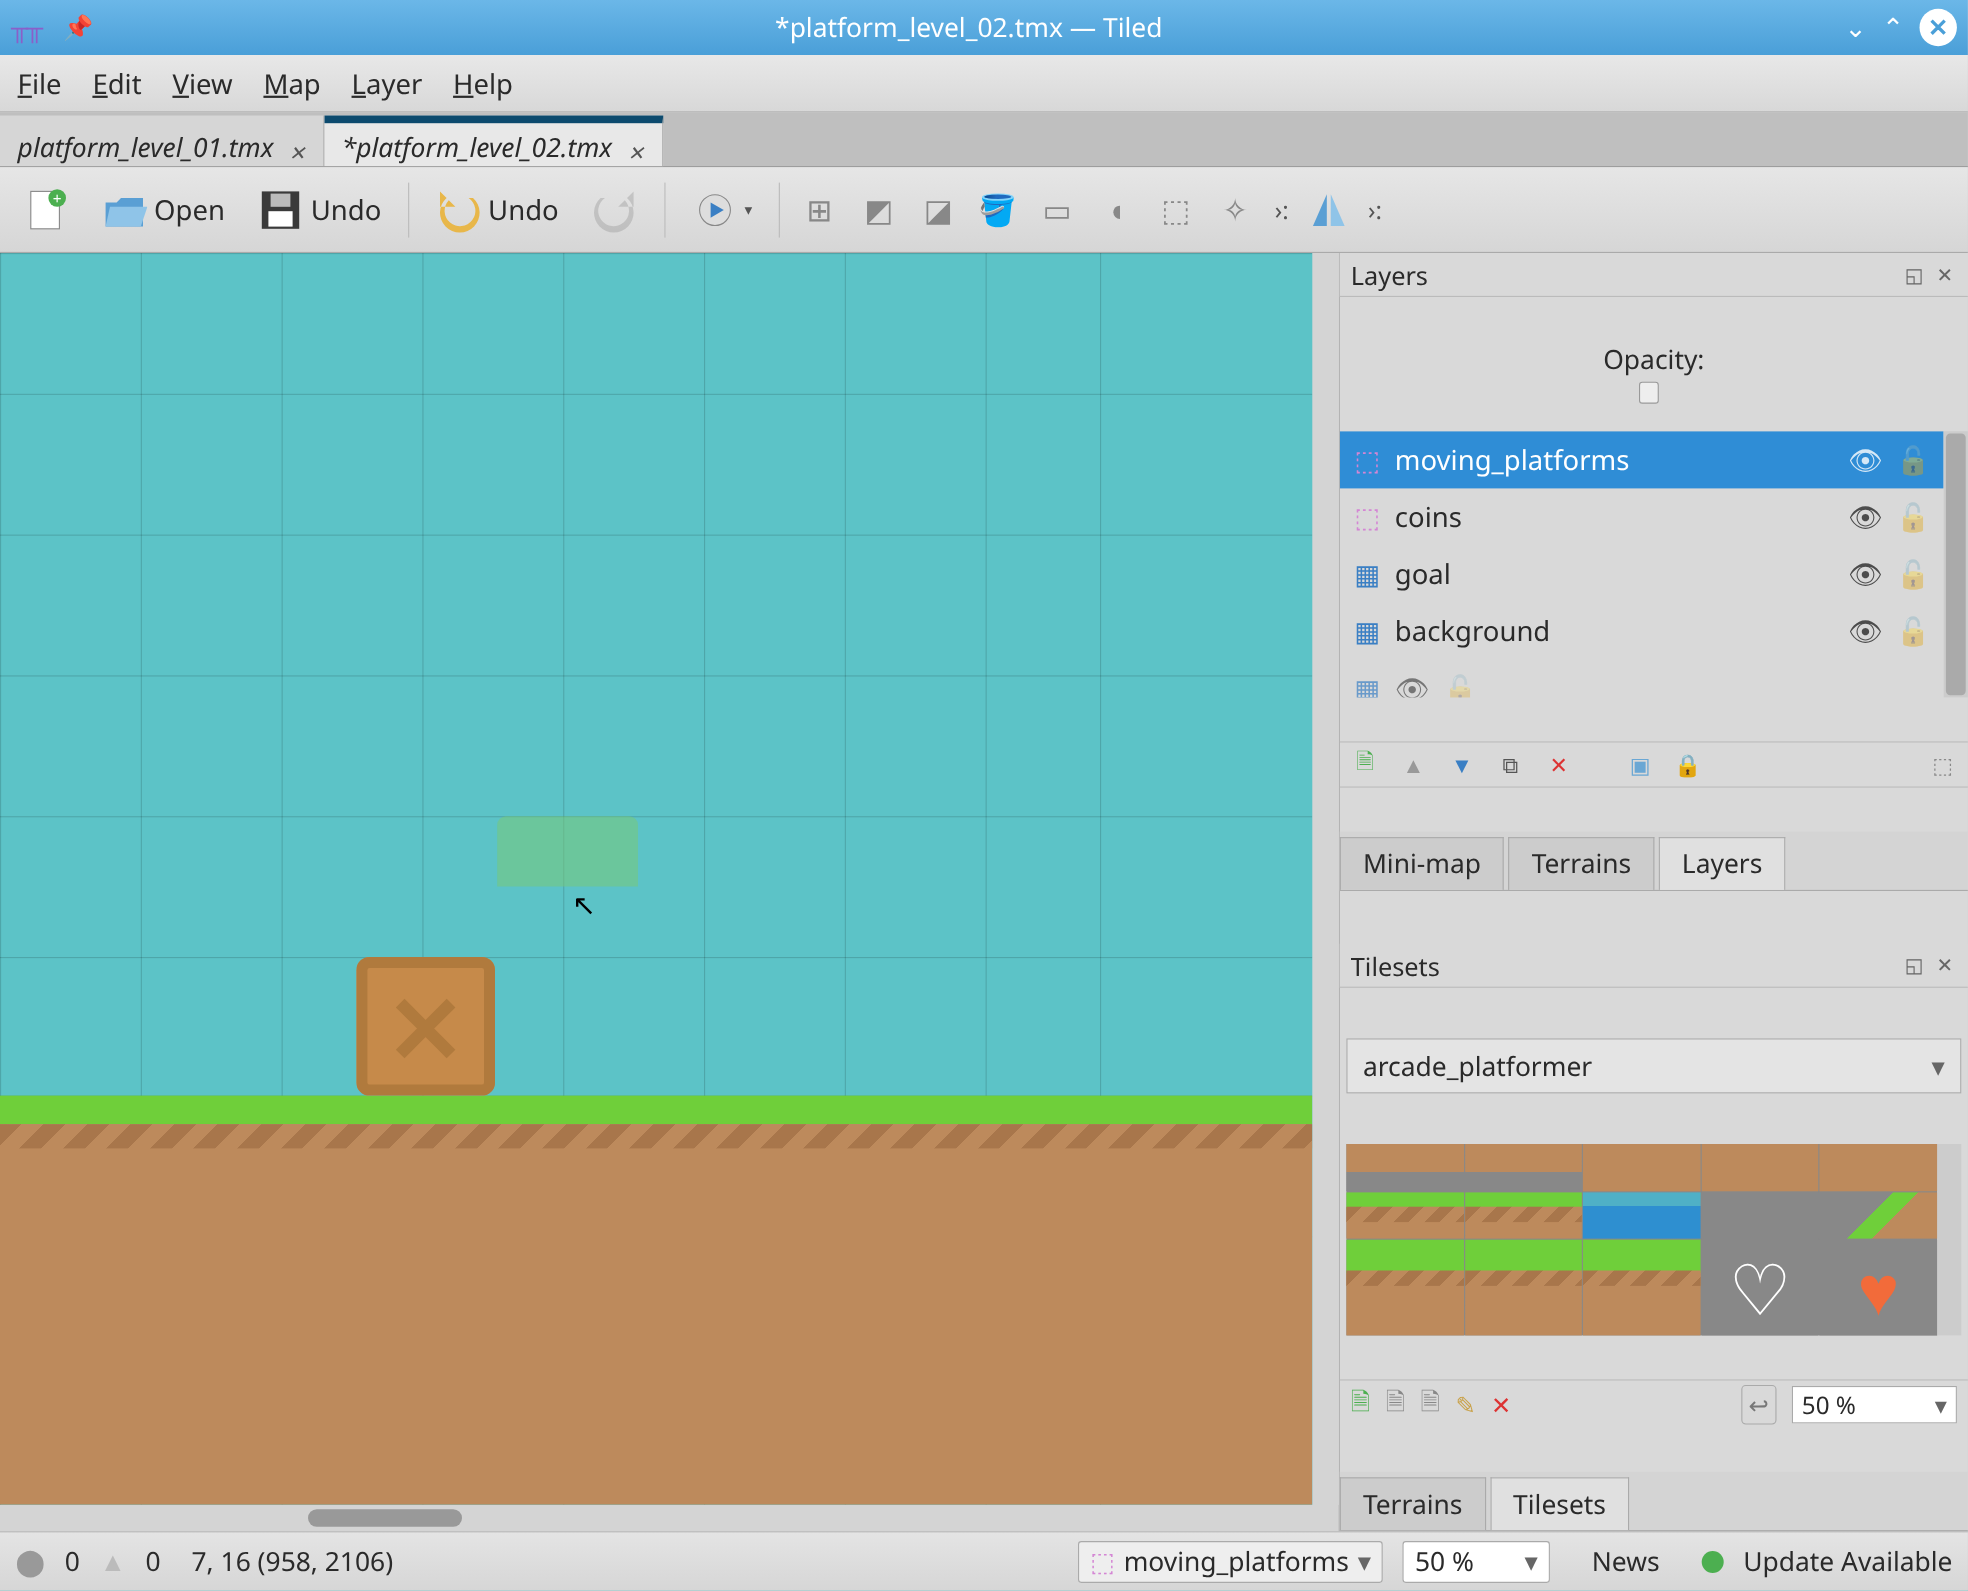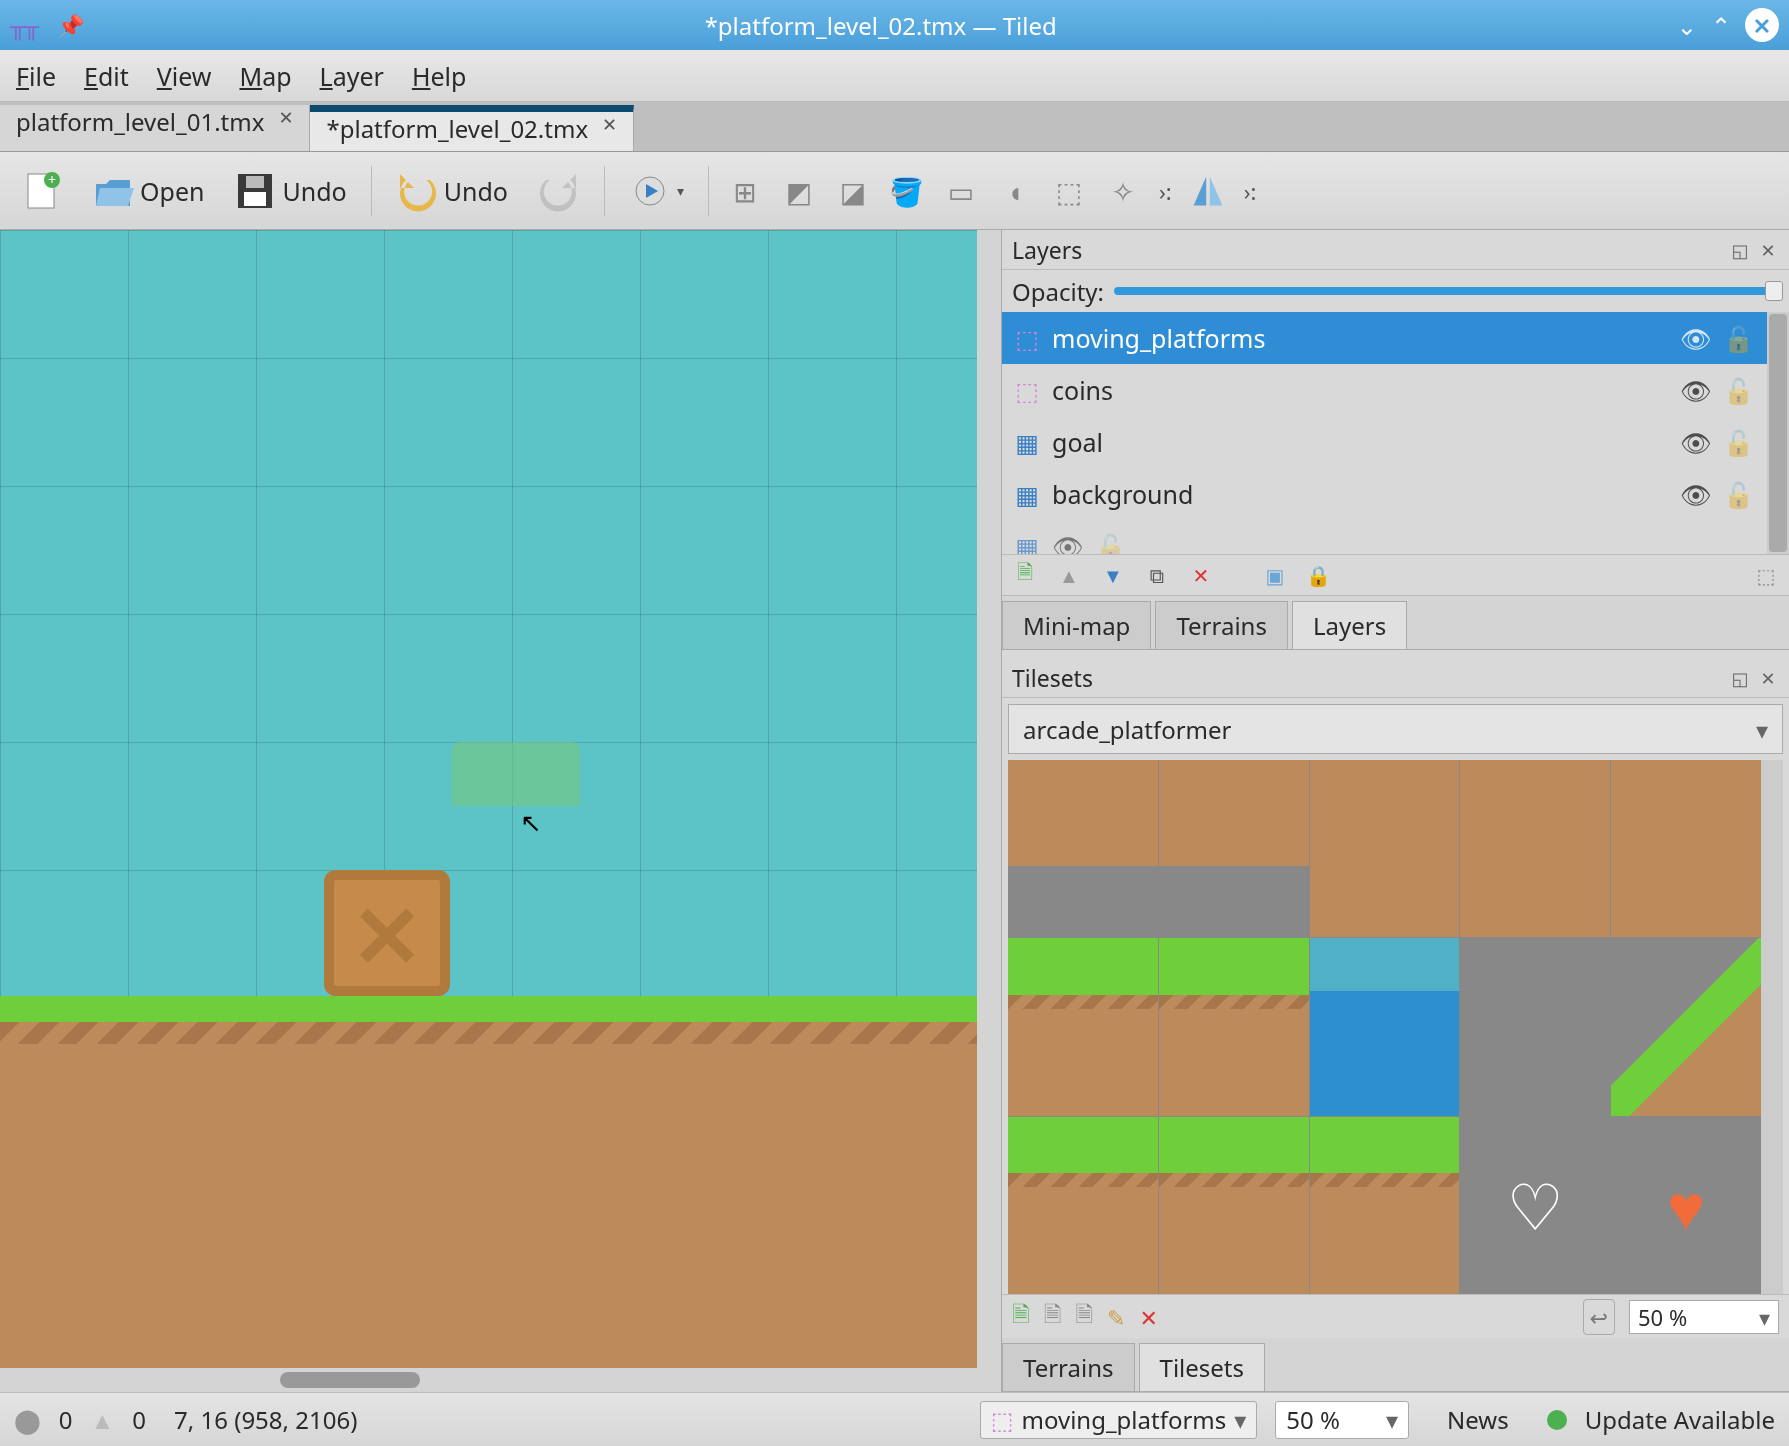--- a/index.html
+++ b/index.html
@@ -13,21 +13,21 @@
 .tb-circle { width: 34px; height: 34px; border-radius: 50%; background: #fff; color: #4a9fd8; display: flex; align-items: center; justify-content: center; font-weight: bold; font-size: 22px; }
 .tb-chev { font-size: 24px; }
 
 
 .menubar { height: 52px; background: linear-gradient(#e8e8e8,#d8d8d8); display: flex; align-items: center; padding: 0 16px; gap: 28px; border-bottom: 1px solid #bbb; }
 .menubar span { font-size: 25px; }
 .menubar span u { text-decoration: underline; }
 
 
 .tabbar { height: 50px; background: #bfbfbf; display: flex; align-items: flex-end; border-bottom: 1px solid #999; }
-.tab { height: 46px; padding: 0 16px; display: flex; align-items: flex-start; gap: 14px; font-size: 24px; border-right: 1px solid #aaa; }
+.tab { height: 46px; padding: 0 16px; display: flex; align-items: flex-end; gap: 14px; font-size: 24px; border-right: 1px solid #aaa; font-style: italic; }
 .tab.active { background: #e8e8e8; border-top: 7px solid #0c4a6e; }
 .tab.inactive { background: #d6d6d6; }
 .tab .close { color: #555; font-size: 18px; }
 
 
 .toolbar { height: 78px; background: linear-gradient(#e6e6e6,#d6d6d6); display: flex; align-items: center; padding: 0 14px; gap: 18px; border-bottom: 1px solid #aaa; }
 .tbtn { display: flex; align-items: center; gap: 6px; height: 56px; padding: 0 6px; }
 .tbtn .lbl { font-size: 25px; }
 .tbtn svg, .tbtn .sq { width: 42px; height: 42px; }
 .tsep { width: 1px; height: 50px; background: #bbb; }
@@ -48,25 +48,25 @@
 .crate { position: absolute; width: 126px; height: 126px; background: #c68a4a; border-radius: 12px; box-shadow: inset 0 0 0 10px #b07a3d; }
 .crate::after { content: "✕"; position: absolute; inset: 0; display: flex; align-items: center; justify-content: center; font-size: 86px; color: #b07a3d; font-weight: bold; }
 .ghost-tile { position: absolute; width: 128px; height: 64px; background: rgba(120,200,120,0.55); border-radius: 8px 8px 0 0; }
 .cursor-arrow { position: absolute; font-size: 26px; color: #000; }
 .vscroll { width: 24px; background: #d4d4d4; display: flex; flex-direction: column; }
 .vscroll .track { flex: 1; background: #d4d4d4; }
 .hscroll { height: 24px; background: #d4d4d4; display: flex; }
 .hscroll .thumb { width: 140px; height: 16px; background: #999; border-radius: 8px; margin: 4px 0 0 280px; }
 
 
-.right { width: 788px; display: flex; flex-direction: column; background: #d9d9d9; border-left: 1px solid #aaa; }
+.right { width: 572px; display: flex; flex-direction: column; background: #d9d9d9; border-left: 1px solid #aaa; gap: 40px; }
 .panel-hdr { height: 40px; display: flex; align-items: center; padding: 0 10px; font-size: 23px; border-bottom: 1px solid #bbb; background: #d9d9d9; }
 .panel-hdr .spacer { flex: 1; }
 .panel-hdr .hicon { width: 22px; height: 22px; margin-left: 6px; color: #666; display: flex; align-items: center; justify-content: center; font-size: 18px; }
-.opacity-row { height: 42px; display: flex; align-items: center; padding: 0 10px; gap: 10px; font-size: 24px; }
+.opacity-row { height: 42px; display: flex; align-items: center; padding: 0 10px; gap: 10px; font-size: 24px; flex-direction: column; }
 .opacity-row .slider { flex: 1; height: 8px; background: #3399dd; border-radius: 4px; position: relative; }
 .opacity-row .slider .knob { position: absolute; right: -4px; top: -6px; width: 18px; height: 20px; background: #eee; border: 1px solid #999; border-radius: 3px; }
 .layers-list { height: 242px; display: flex; }
 .layers-list .list { flex: 1; overflow: hidden; }
 .layers-list .row { height: 52px; display: flex; align-items: center; padding: 0 12px; gap: 12px; font-size: 25px; }
 .layers-list .row.sel { background: #2f8dd6; color: #fff; }
 .layers-list .row .ricon { width: 26px; display: flex; justify-content: center; }
 .layers-list .row .rlbl { flex: 1; }
 .layers-list .row .eye { color: inherit; opacity: 0.8; }
 .layers-list .row .lock { color: inherit; opacity: 0.4; }

